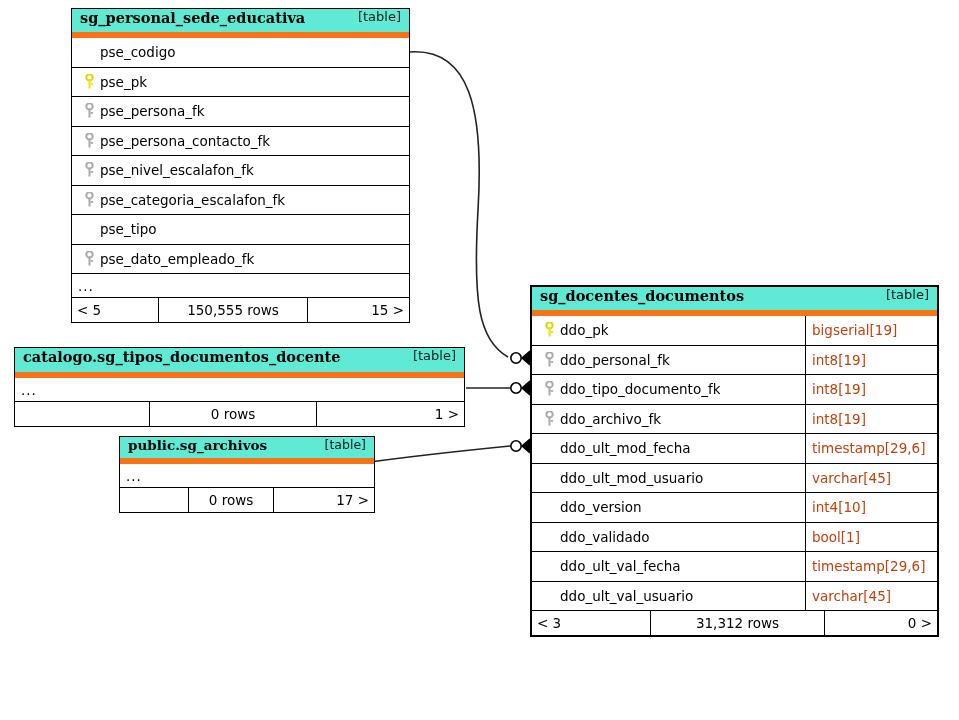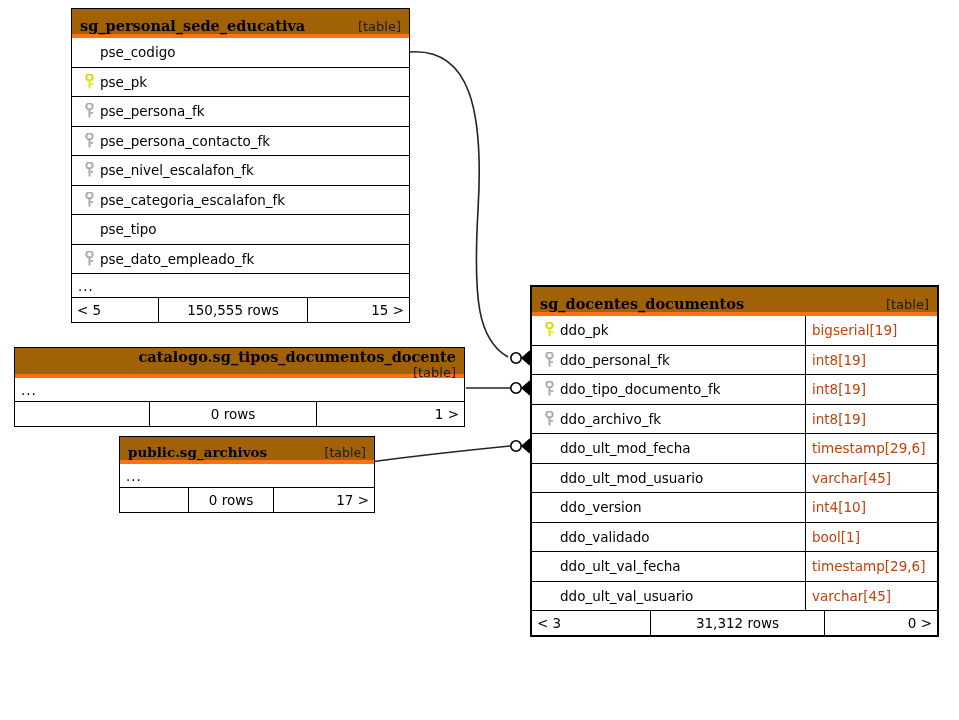--- a/index.html
+++ b/index.html
@@ -37,24 +37,24 @@
     border: 1px solid #000000;
     box-sizing: border-box;
     z-index: 2;
   }
   .table-box.thick {
     border: 2px solid #000000;
   }
 
   .tbl-header {
     display: flex;
-    align-items: flex-end;
+    align-items: flex-start;
     justify-content: space-between;
-    background: #a16207;
-    border-bottom: 4px solid #f97316;
+    background: #5eead4;
+    border-bottom: 6px solid #f97316;
     box-sizing: border-box;
     padding: 0 8px;
     height: 29px;
   }
   .tbl-title {
     font-weight: bold;
     font-size: 14.5px;
     color: #000000;
     white-space: nowrap;
     font-family: "DejaVu Serif", "Liberation Serif", serif;
@@ -186,21 +186,21 @@
   #tbl-docentes .ft-right { flex: 1 1 auto; }
 
   #tbl-catalogo .ft-left  { width: 134px; }
   #tbl-catalogo .ft-mid   { width: 168px; }
   #tbl-catalogo .ft-right { flex: 1 1 auto; }
 
   #tbl-archivos .ft-left  { width: 68px; }
   #tbl-archivos .ft-mid   { width: 86px; }
   #tbl-archivos .ft-right { flex: 1 1 auto; }
 
-  #tbl-catalogo .tbl-header { height: 30px; flex-direction: column; }
+  #tbl-catalogo .tbl-header { height: 30px; }
   #tbl-archivos .tbl-header { height: 27px; }
   #tbl-archivos .tbl-title  { font-size: 13.5px; }
   #tbl-archivos .tbl-tag    { font-size: 12.5px; }
   #tbl-archivos .ellipsis-row { height: 24px; }
   #tbl-archivos .tbl-footer   { height: 24px; }
 </style>
 </head>
 <body>
 
 <div id="canvas">

